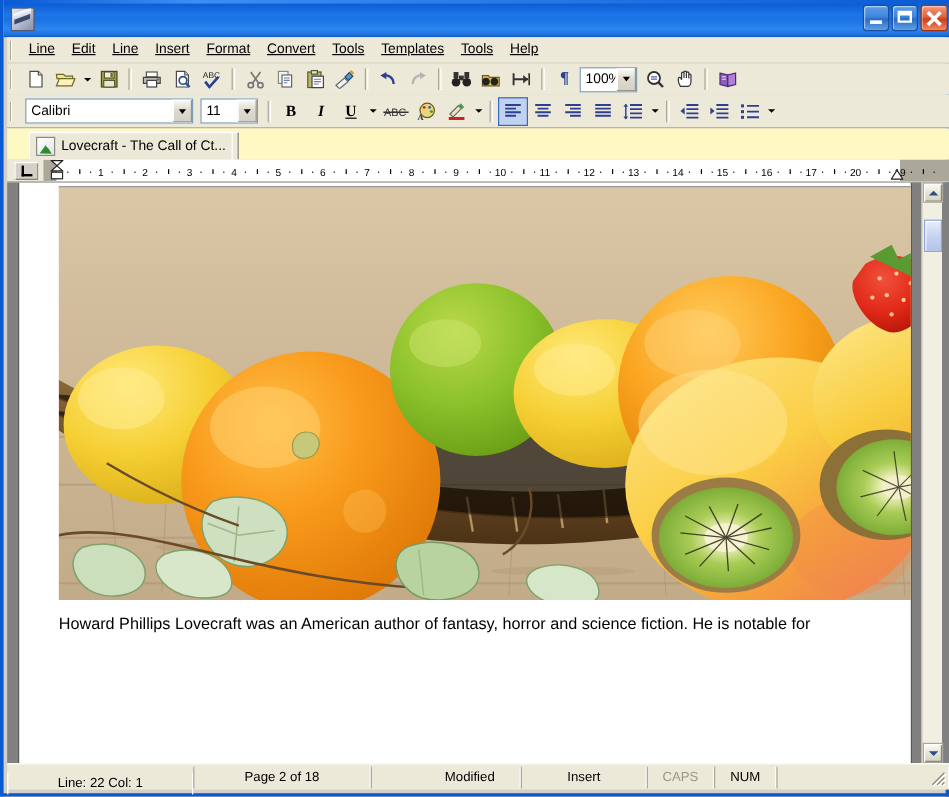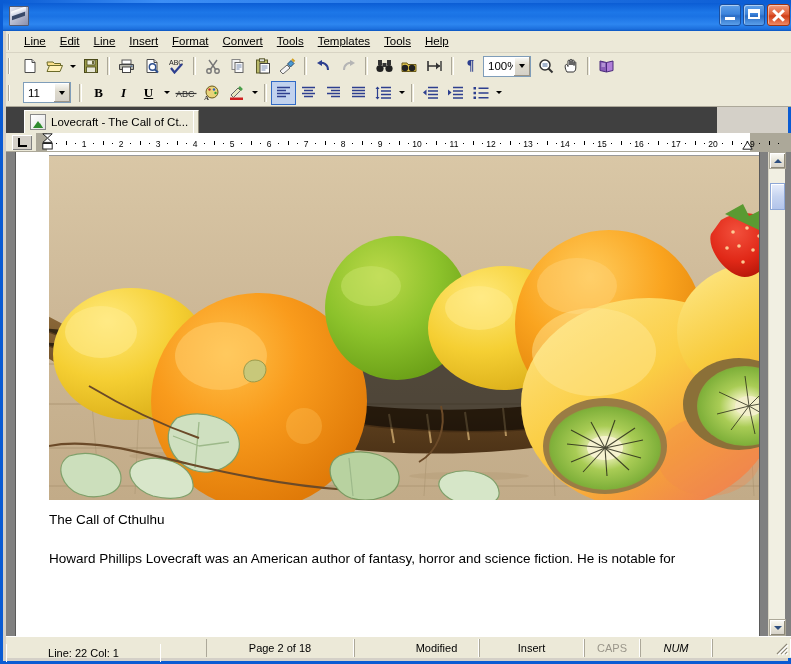--- a/index.html
+++ b/index.html
@@ -182,22 +182,22 @@
     border-left: 3.5px solid transparent;
     border-right: 3.5px solid transparent;
     border-top: 4px solid #000;
   }
   .combo.font { width: 140px; margin-left: 4px; }
   .combo.size { width: 48px; margin-left: 6px; }
   .combo.zoom { width: 48px; }
 
   
   .tabstrip {
-    position: absolute; left: 3px; top: 107px; width: 711px; height: 26px;
-    background: #404040;
+    position: absolute; left: 3px; top: 107px; width: 785px; height: 26px;
+    background: #fef9c3;
     box-sizing: border-box;
   }
   .doctab {
     position: absolute; left: 18px; top: 3px; height: 23px;
     background: #ece9d8;
     border: 1px solid #fff;
     border-right-color: #8d8878;
     border-bottom: none;
     display: flex; align-items: center;
     padding: 0 10px 0 5px;
@@ -558,20 +558,26 @@
         <path d="M2 3 L8.5 4.5 L8.5 14 L2 12.5 z" fill="#8a5fb8" stroke="#4a2a7a"></path>
         <path d="M15 3 L8.5 4.5 L8.5 14 L15 12.5 z" fill="#b07fd8" stroke="#4a2a7a"></path>
         <path d="M3.5 6 h3.5 M3.5 8 h3.5" stroke="#f0e0ff" stroke-width="0.8"></path>
       </svg>
     </div>
   </div>
 
   <div class="toolbar tb2">
     <div class="grip"></div>
 
+    <div class="combo font">
+      <span class="cval">Calibri</span>
+      <span class="cbtn">
+            <i></i>
+          </span>
+    </div>
     <div class="combo size">
       <span class="cval">11</span>
       <span class="cbtn">
             <i></i>
           </span>
     </div>
 
     <div class="tb-sep" style="margin-left:8px;"></div>
 
     <div class="tbtn">
@@ -978,43 +984,42 @@
 
           <g>
             <path d="M398 318 C420 310 448 318 450 336 C452 350 424 352 408 346 C392 340 382 326 398 318 z" fill="#d6e6c8" stroke="#7fa06a" stroke-width="1.2"></path>
           </g>
 
           <path d="M392 250 C398 272 388 296 370 306" stroke="#6b4a28" stroke-width="2" fill="none"></path>
         </svg>
       </div>
 
       <div class="doc-text">
-        <p>The Call of Cthulhu</p>
         <p class="last">Howard Phillips Lovecraft was an American author of fantasy, horror and science fiction. He is notable for</p>
       </div>
     </div>
   </div>
 
   <div class="vscroll">
     <div class="sbtn up">
           <i></i>
         </div>
     <div class="sthumb"></div>
     <div class="sbtn down">
           <i></i>
         </div>
   </div>
 
   <div class="statusbar">
     <div class="sb-cell first" style="width:155px;margin-top:10px;">Line:  22  Col:   1</div>
-    <div class="sb-cell" style="width:148px;margin-left:45px;">Page 2 of 18</div>
+    <div class="sb-cell" style="width:148px;">Page 2 of 18</div>
     <div class="sb-cell" style="width:125px;padding-left:40px;">Modified</div>
     <div class="sb-cell" style="width:105px;">Insert</div>
     <div class="sb-cell dim" style="width:56px;">CAPS</div>
-    <div class="sb-cell" style="width:72px;font-style:italic;">NUM</div>
+    <div class="sb-cell" style="width:52px;">NUM</div>
     <div class="sb-grow"></div>
     <svg class="resize-grip" width="14" height="14" viewBox="0 0 14 14">
       <g stroke="#8d8878" stroke-width="1.3">
         <path d="M12 2 L2 12"></path>
             <path d="M12 6 L6 12"></path>
             <path d="M12 10 L10 12"></path>
       </g>
       <g stroke="#ffffff" stroke-width="1.3">
         <path d="M13 3 L3 13"></path>
             <path d="M13 7 L7 13"></path>

